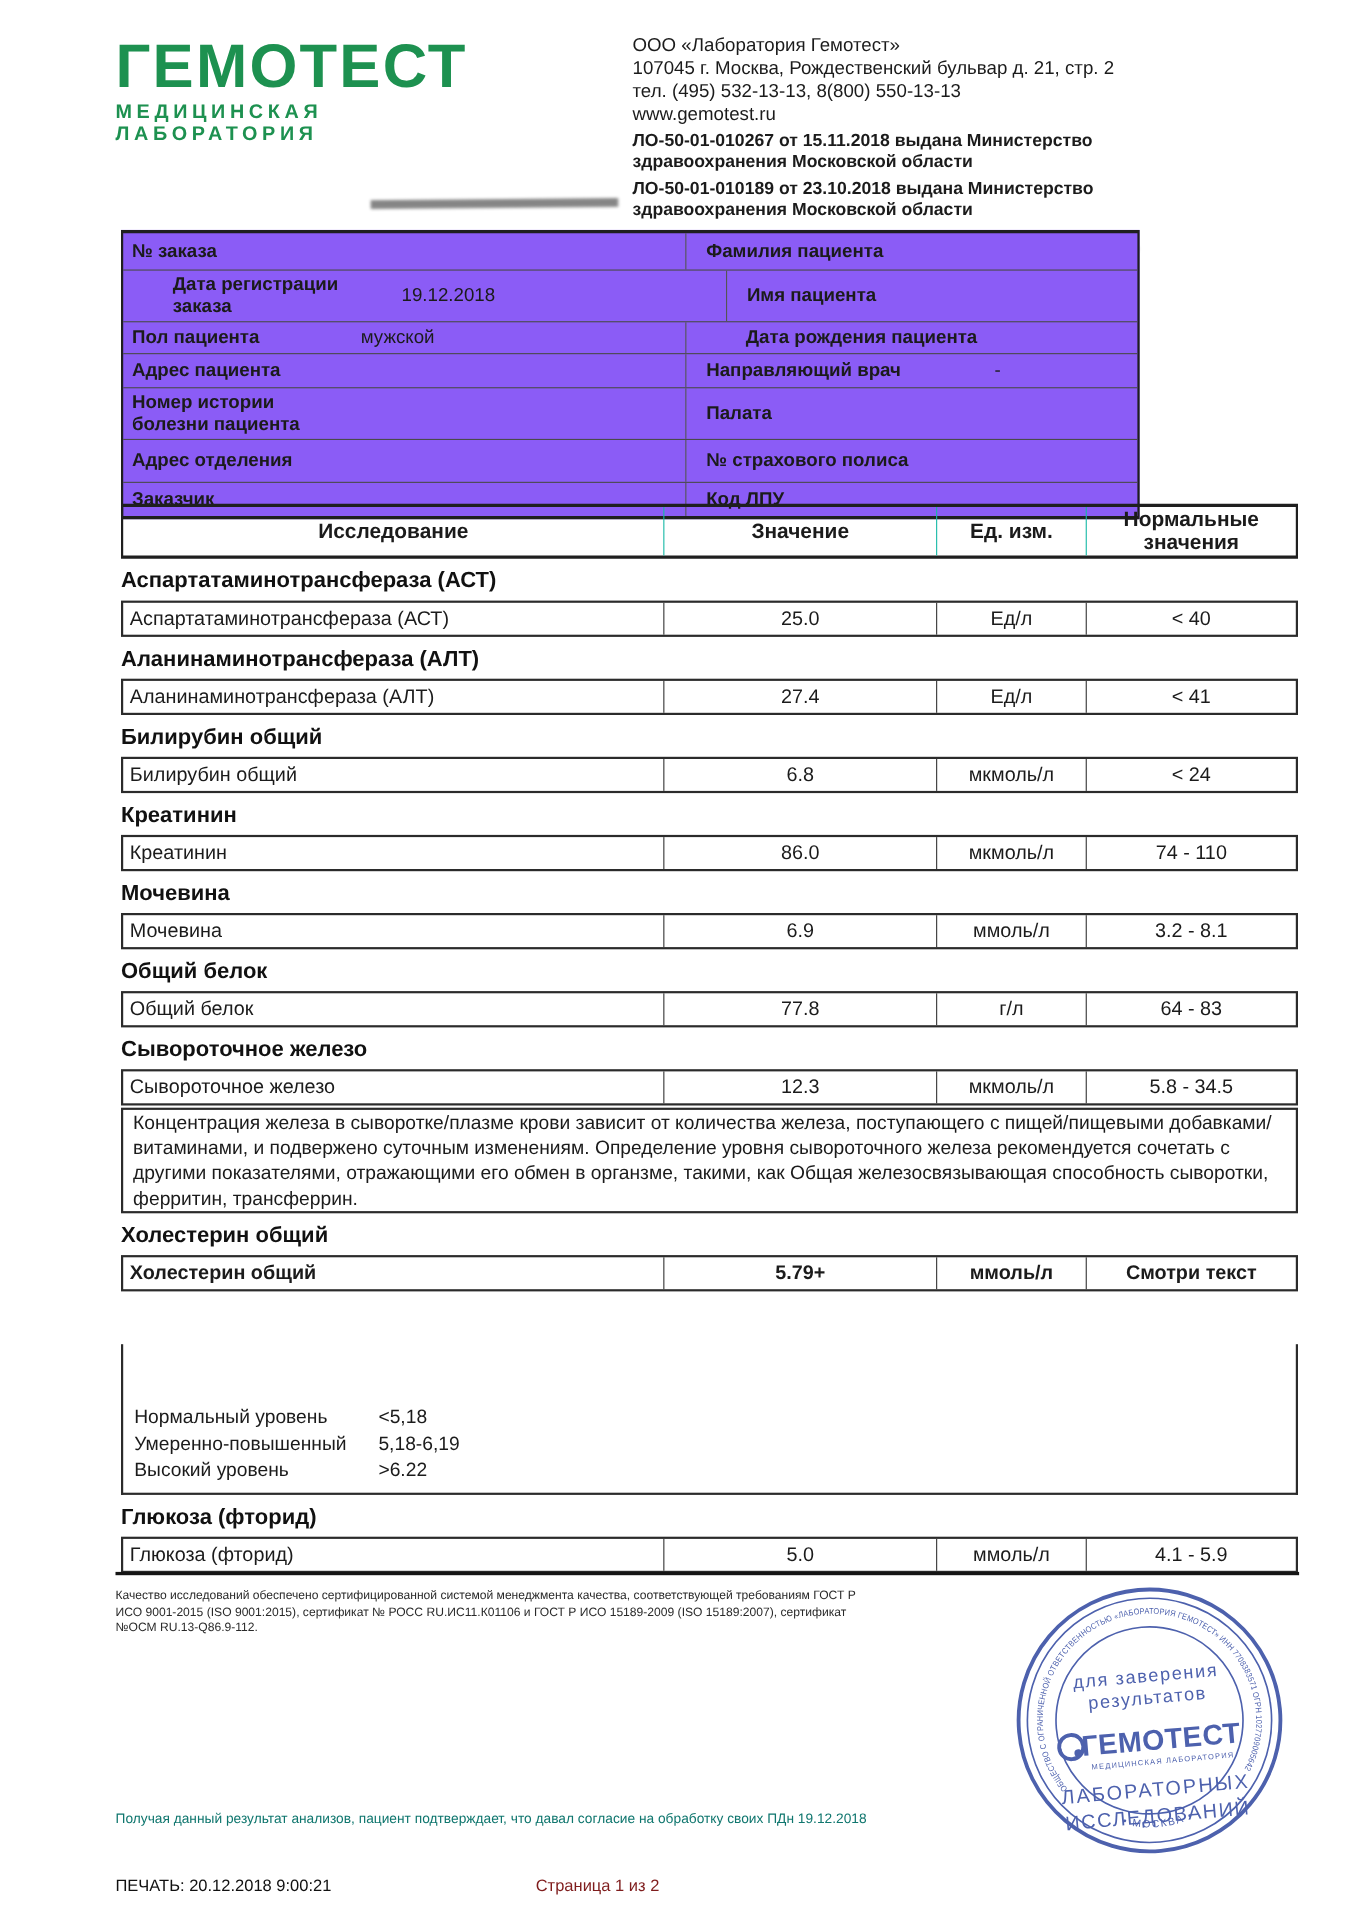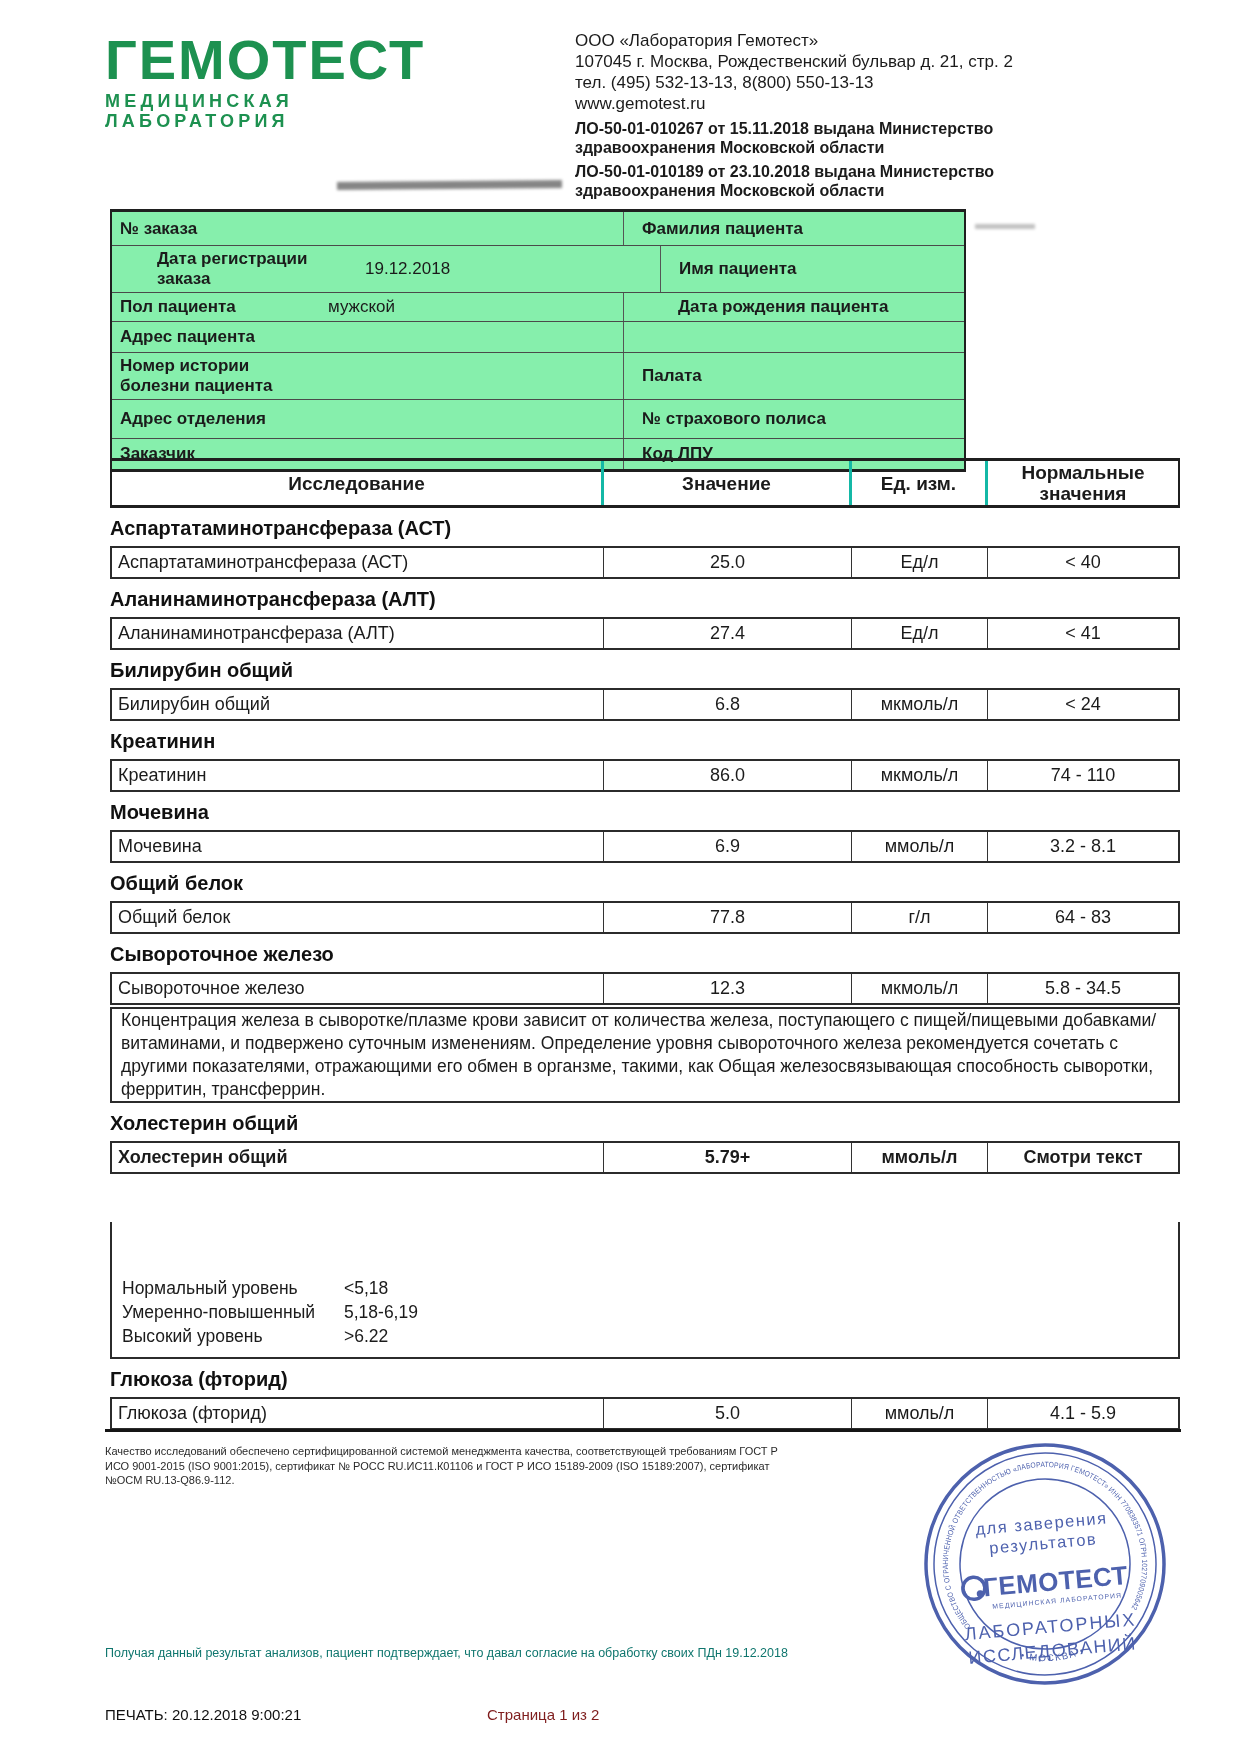--- a/index.html
+++ b/index.html
@@ -20,23 +20,23 @@
   .company-line{white-space:nowrap;}
   .license{font-weight:bold;font-size:16px;line-height:19px;margin-top:5px;white-space:normal;}
   
   .smudge{position:absolute;background:#222;pointer-events:none;}
   .smudge.s1{top:181px;left:337px;width:225px;height:8px;opacity:.55;filter:blur(1.5px);transform:rotate(-.5deg);}
   .smudge.s2{top:224px;left:975px;width:60px;height:5px;opacity:.28;filter:blur(1.5px);}
   .smudge.s3{top:344px;left:450px;width:130px;height:4px;opacity:.22;filter:blur(1.5px);}
   .smudge.s4{top:408px;left:425px;width:160px;height:3px;opacity:.45;filter:blur(.7px);}
   
   .patient-table{
-    position:absolute;top:209px;left:110px;width:856px;
+    position:absolute;top:209px;left:110px;width:926px;
     border:2px solid #1f1f1f;border-top-width:3px;border-bottom-width:3px;
-    box-sizing:border-box;background:#86efac;
+    box-sizing:border-box;background:#8b5cf6;
   }
   .p-row{display:flex;border-bottom:1px solid #4a4a4a;align-items:stretch;}
   .p-row:last-child{border-bottom:none;}
   .p-row:nth-child(1){min-height:33px;}
   .p-row:nth-child(2){min-height:26px;padding-left:37px;}
   .p-row:nth-child(3){min-height:28px;gap:36px;}
   .p-row:nth-child(4){min-height:30px;}
   .p-row:nth-child(5){min-height:44px;}
   .p-row:nth-child(6){min-height:38px;}
   .p-row:nth-child(7){min-height:30px;}
@@ -46,21 +46,21 @@
   .p-left .p-label{flex:0 0 212px;padding:3px 4px 3px 8px;box-sizing:border-box;}
   .p-right .p-label{flex:0 0 262px;padding:3px 4px;box-sizing:border-box;}
   .p-value{font-size:17px;line-height:20px;flex:1;padding:3px 4px;}
   
   .results{position:absolute;top:458px;left:110px;width:1070px;}
   .r-header{
     display:flex;box-sizing:border-box;width:100%;height:50px;
     border:2px solid #1f1f1f;border-top-width:3px;border-bottom-width:3px;
     font-weight:bold;font-size:19px;line-height:21px;text-align:center;
   }
-  .r-header .hc{display:flex;align-items:center;justify-content:center;box-sizing:border-box;border-right:3px solid #14b8a6;}
+  .r-header .hc{display:flex;align-items:center;justify-content:center;box-sizing:border-box;border-right:1px solid #14b8a6;}
   .r-header .hc:last-child{border-right:none;}
   .hc.h1{flex:0 0 492px;}.hc.h2{flex:0 0 248px;}.hc.h3{flex:0 0 136px;}.hc.h4{flex:1;}
   .section{margin-top:8px;}
   .section-title{font-weight:bold;font-size:20px;line-height:24px;margin-bottom:6px;color:#111;}
   .r-row{
     display:flex;box-sizing:border-box;width:100%;height:33px;
     border:2px solid #2b2b2b;font-size:18px;
   }
   .r-row .c{display:flex;align-items:center;box-sizing:border-box;border-right:1px solid #333;}
   .r-row .c:last-child{border-right:none;}
@@ -145,20 +145,24 @@
     <div class="p-right">
       <div class="p-label pr-label">Дата рождения пациента</div>
       <div class="p-value pr-value"></div>
     </div>
   </div>
 
   <div class="p-row">
     <div class="p-left">
       <div class="p-label pl-label">Адрес пациента</div>
       <div class="p-value pl-value"></div>
+    </div>
+    <div class="p-right">
+      <div class="p-label pr-label">Направляющий врач</div>
+      <div class="p-value pr-value">-</div>
     </div>
   </div>
 
   <div class="p-row">
     <div class="p-left">
       <div class="p-label pl-label">Номер истории болезни пациента</div>
       <div class="p-value pl-value"></div>
     </div>
     <div class="p-right">
       <div class="p-label pr-label">Палата</div>

